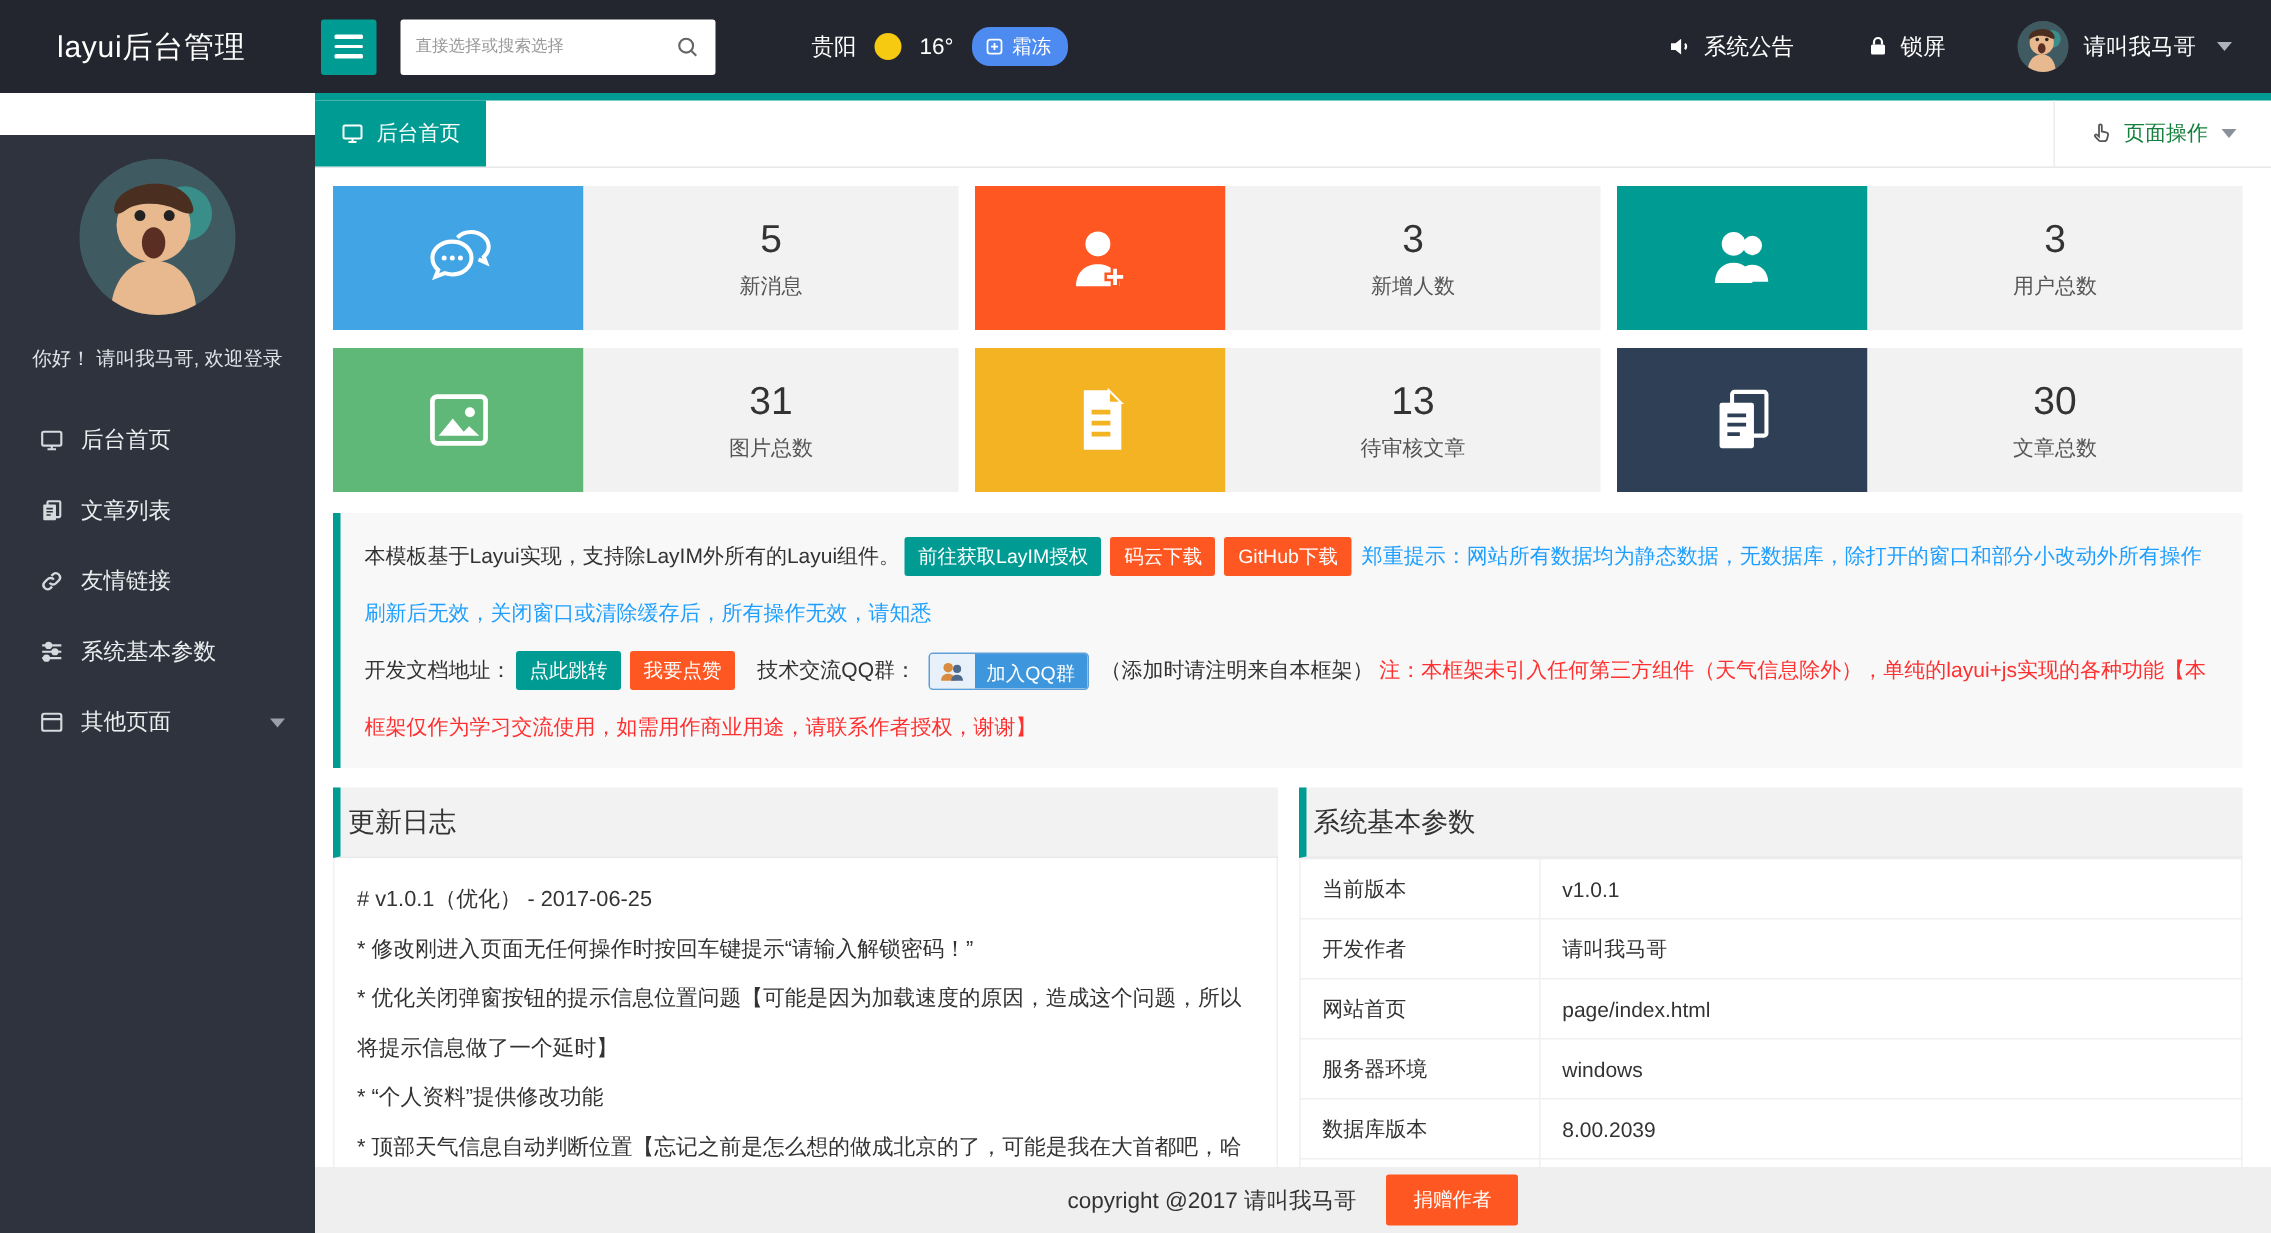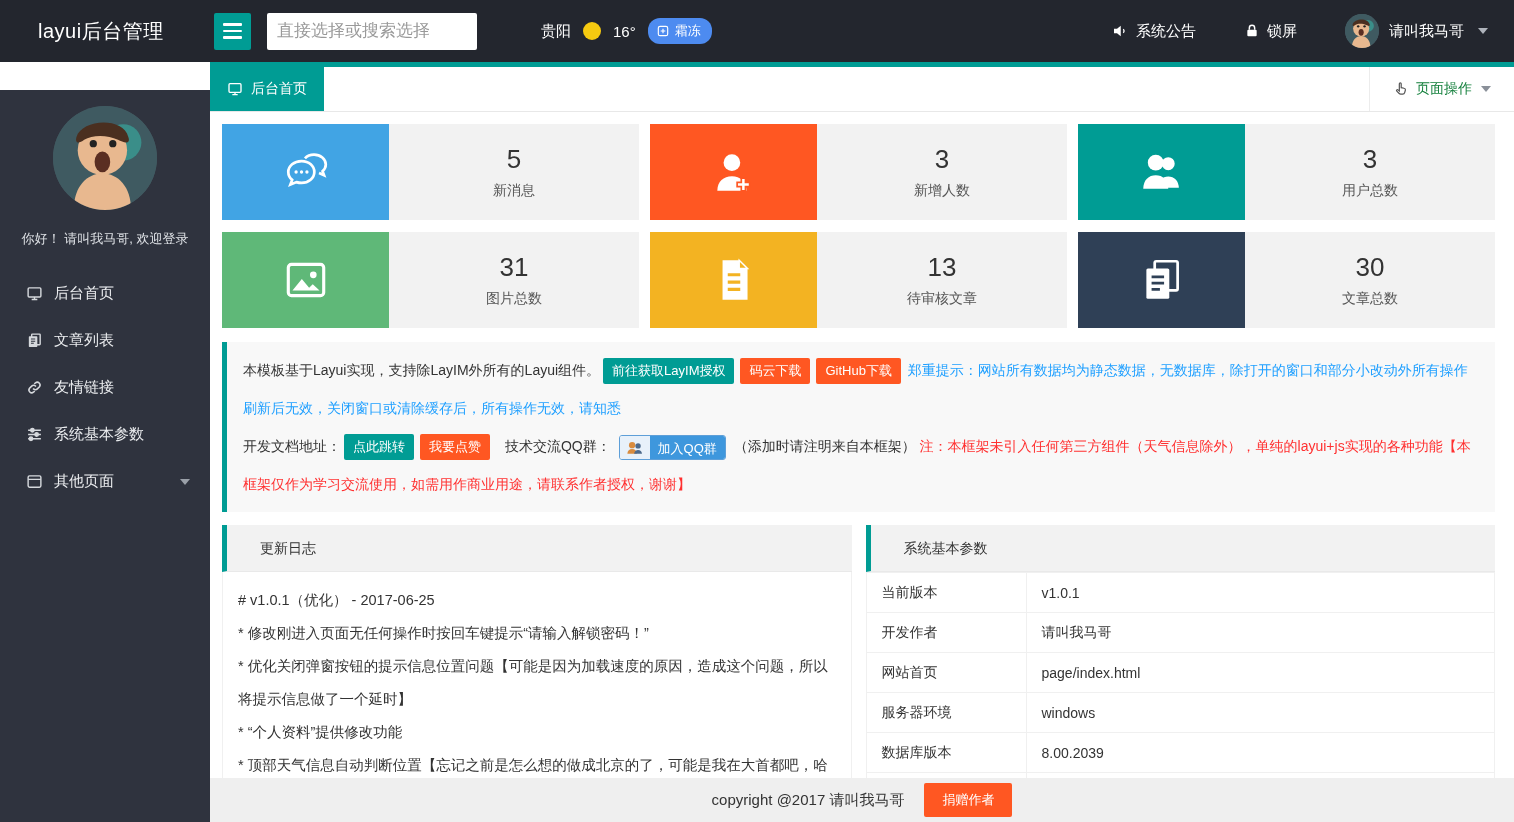--- a/index.html
+++ b/index.html
@@ -9,21 +9,21 @@
   *{margin:0;padding:0;box-sizing:border-box;}
   html,body{width:1514px;height:822px;overflow:hidden;}
   body{font-family:"Liberation Sans","DejaVu Sans",sans-serif;background:#fff;position:relative;}
 
   
   .header{position:absolute;top:0;left:0;right:0;height:62px;background:var(--header_bg);display:flex;align-items:center;z-index:30;}
   .logo{width:210px;color:#fff;font-size:20px;padding-left:38px;letter-spacing:.5px;}
   .hamburger{width:37px;height:37px;background:var(--accent);border-radius:2px;margin-left:4px;display:flex;flex-direction:column;justify-content:center;align-items:center;gap:4px;cursor:pointer;}
   .hamburger i{display:block;width:19px;height:2.5px;background:#fff;border-radius:1px;}
   .searchbox{margin-left:16px;width:210px;height:37px;background:#fff;border-radius:2px;display:flex;align-items:center;padding:0 10px;}
-  .searchbox input{flex:1;border:none;outline:none;font-size:17px;color:#3b82f6;background:transparent;font-family:Liberation Sans, sans-serif;}
+  .searchbox input{flex:1;border:none;outline:none;font-size:11px;color:#3b82f6;background:transparent;font-family:Liberation Sans, sans-serif;}
   .searchbox input::placeholder{color:#999;}
   .weather{display:flex;align-items:center;margin-left:64px;color:#fff;font-size:15px;gap:12px;}
   .sun{width:18px;height:18px;border-radius:50%;background:var(--sun);}
   .weather-pill{display:flex;align-items:center;gap:5px;background:var(--weather_badge);color:#fff;font-size:13px;border-radius:12px;padding:4px 11px 4px 8px;cursor:pointer;}
   .header-right{margin-left:auto;display:flex;align-items:center;color:#fff;font-size:15px;padding-right:26px;}
   .header-link{display:flex;align-items:center;gap:7px;cursor:pointer;}
   .header-link + .header-link{margin-left:48px;}
   .user-chip{display:flex;align-items:center;gap:10px;margin-left:48px;cursor:pointer;}
   .avatar-sm{width:34px;height:34px;border-radius:50%;overflow:hidden;background:#4a5a63;}
   .caret{width:0;height:0;border-left:5px solid transparent;border-right:5px solid transparent;border-top:6px solid #aeb3bb;margin-left:4px;}
@@ -61,21 +61,21 @@
   .btn-teal{background:var(--accent);}
   .btn-orange{background:var(--orange);}
   .txt-blue{color:var(--link_blue);}
   .txt-red{color:var(--warn_red);}
   .qq-badge{display:inline-flex;align-items:stretch;height:25px;border:1px solid #5e9fd8;border-radius:3px;overflow:hidden;vertical-align:middle;cursor:pointer;margin:0 4px;}
   .qq-left{width:30px;background:#E8F1FA;display:flex;align-items:center;justify-content:center;}
   .qq-right{background:#3E97DD;color:#fff;font-size:13px;line-height:25px;padding:0 8px;}
 
   .panels{display:flex;gap:14px;margin-top:13px;}
   .panel{flex:1;min-width:0;}
-  .panel-header{background:#F2F2F2;border-left:5px solid var(--accent);border-bottom:1px solid #e9e9e9;height:47px;line-height:47px;padding-left:33px;font-size:14px;color:#333;}
+  .panel-header{background:#F2F2F2;border-left:5px solid var(--accent);border-bottom:1px solid #e9e9e9;height:47px;line-height:47px;padding-left:5px;font-size:18px;color:#333;}
   .panel-body{border:1px solid #f0f0f0;border-top:none;padding:12px 15px;font-size:14.5px;color:#333;line-height:33px;background:#fff;}
   .param-table{width:100%;border-collapse:collapse;}
   .param-table td{border:1px solid #f0f0f0;height:40px;padding-left:15px;font-size:14px;color:#333;}
   .param-table td.pl{width:160px;}
 
   .footer{position:absolute;left:210px;right:0;bottom:0;height:44px;background:#EFEFEF;display:flex;align-items:center;justify-content:center;gap:20px;font-size:15px;color:#333;z-index:25;}
   .donate{background:var(--orange);color:#fff;font-size:13px;border:none;border-radius:2px;padding:8px 18px;cursor:pointer;font-family:inherit;}
 
   .mi svg{width:100%;height:100%;display:block;}
 </style>

